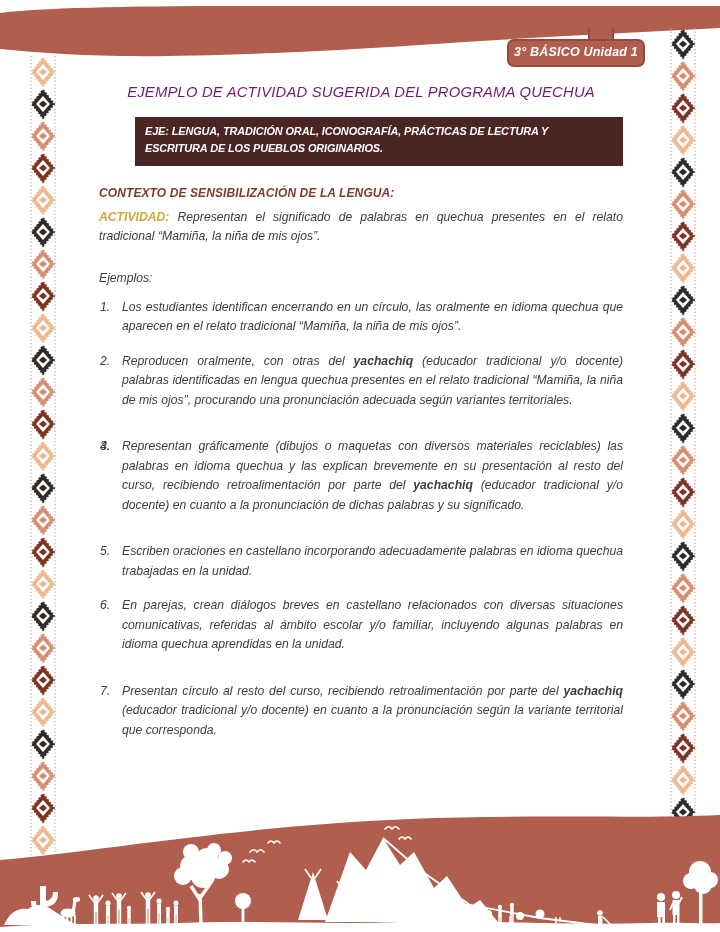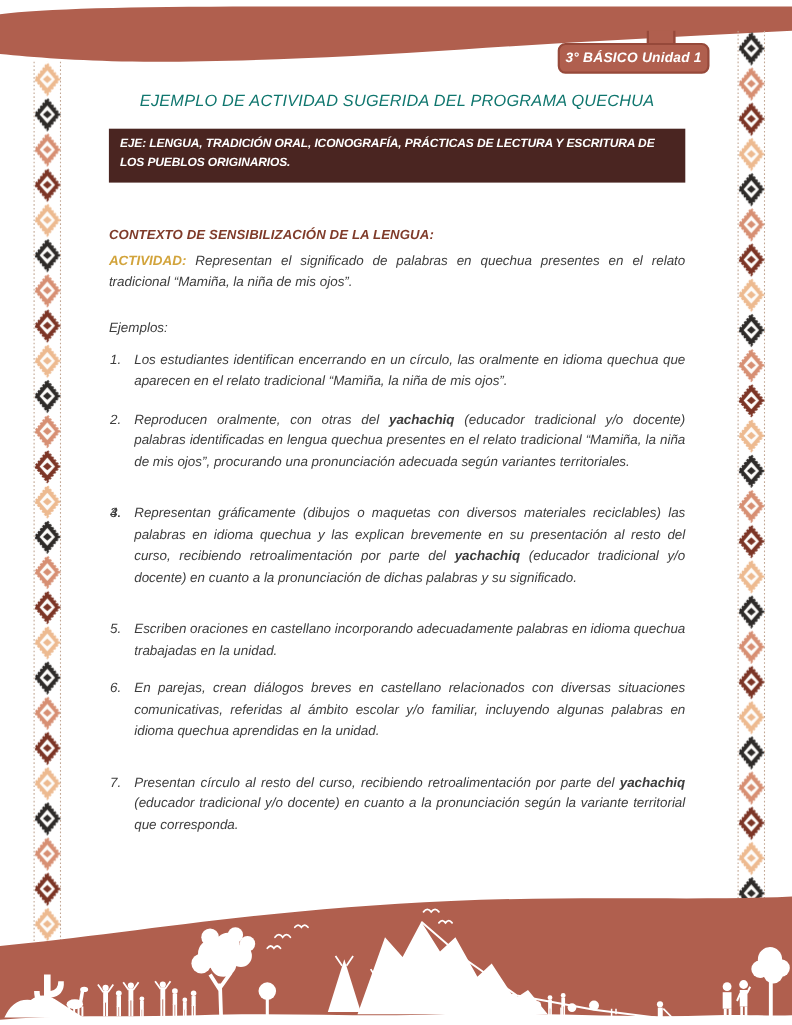--- a/index.html
+++ b/index.html
@@ -25,24 +25,24 @@
     background:var(--c-terracotta);border:2px solid var(--c-badge_border);border-radius:7px;
     color:#fff;font-size:12.5px;font-weight:bold;text-align:center;line-height:23px;letter-spacing:.2px;}
 
   
   .border-strip{position:absolute;display:block;}
   .border-strip.left{left:30px;top:56px;}
   .border-strip.right{left:670px;top:28px;}
 
   
   .content{position:absolute;left:99px;top:84px;width:524px;color:var(--c-body_text);}
-  .doc-title{margin:0;font-size:14.8px;font-weight:400;color:#0f766e;text-align:center;letter-spacing:.2px;}
+  .doc-title{margin:0;font-size:14.8px;font-weight:400;color:#701a75;text-align:center;letter-spacing:.2px;}
   .eje-banner{margin-top:17px;background:var(--c-banner_bg);color:#fff;font-weight:bold;
-    font-size:10.9px;line-height:1.6;padding:6px 10px 8px 10px;letter-spacing:-0.1px;}
-  .context-heading{margin:40px 0 0 0;font-size:12px;font-weight:bold;color:var(--c-heading);letter-spacing:.1px;}
+    font-size:10.9px;line-height:1.6;padding:6px 10px 8px 10px;letter-spacing:-0.1px;margin-left:36px;}
+  .context-heading{margin:20px 0 0 0;font-size:12px;font-weight:bold;color:var(--c-heading);letter-spacing:.1px;}
   .para{margin:8px 0 0 0;font-size:12.2px;line-height:19.5px;text-align:justify;}
   .activity-label{color:var(--c-activity_label);font-weight:bold;}
   .examples{margin-top:24px;font-size:12.2px;}
 
   ol.activity-list{list-style:none;margin:13px 0 0 0;padding:0;}
   ol.activity-list li{position:relative;padding-left:23px;margin:0 0 15px 0;
     font-size:12.2px;line-height:19.5px;text-align:justify;}
   ol.activity-list li.gap-large{margin-top:27px;}
   ol.activity-list .num{position:absolute;left:1px;top:0;}
   ol.activity-list b{font-weight:bold;}

